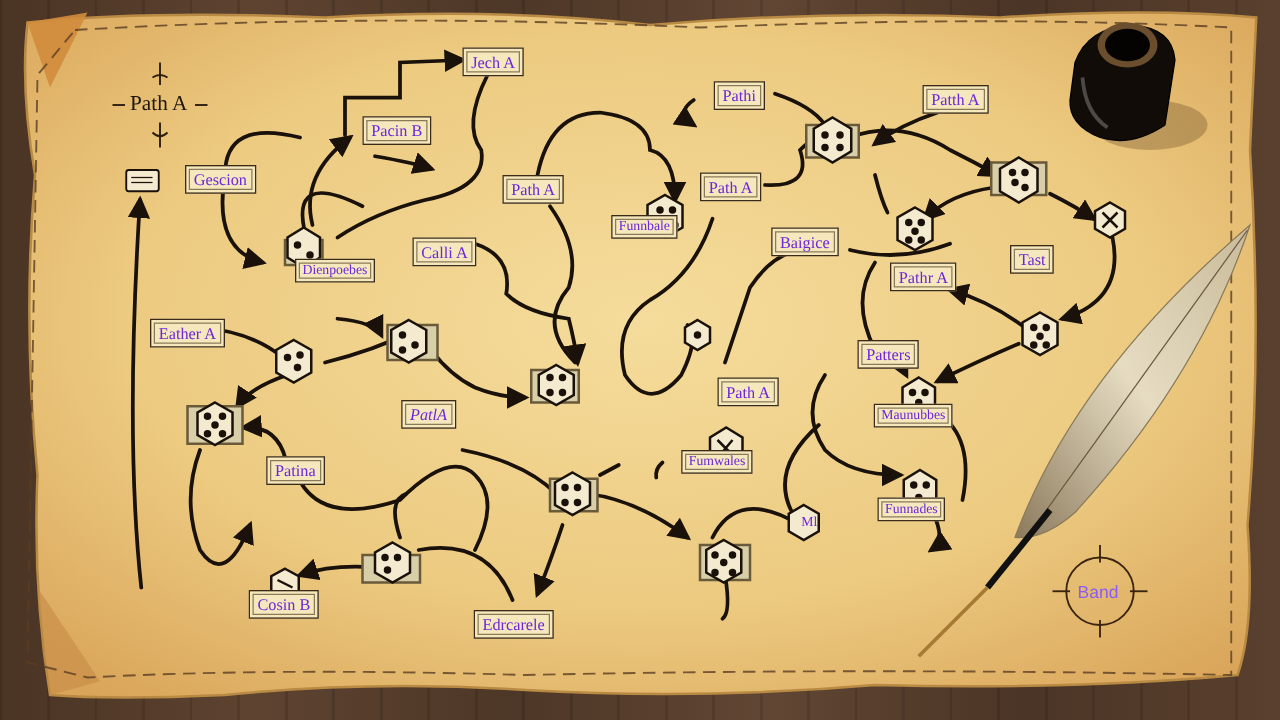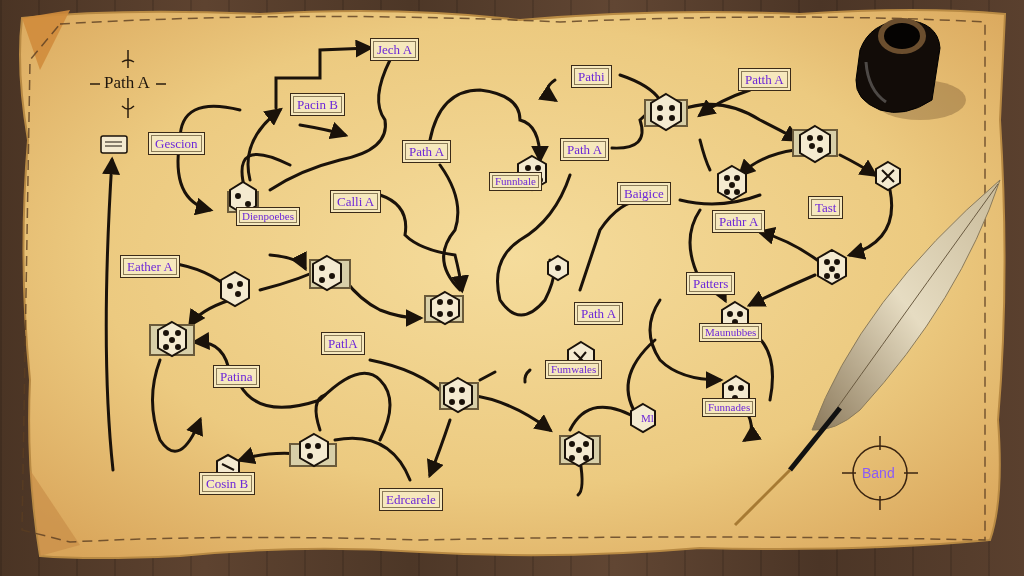--- a/index.html
+++ b/index.html
@@ -285,19 +285,19 @@
 <div class="label small" style="left:489px;top:172px;">Funnbale</div>
 <div class="label" style="left:738px;top:68px;">Patth A</div>
 <div class="label" style="left:617px;top:182px;">Baigice</div>
 <div class="label" style="left:808px;top:196px;">Tast</div>
 <div class="label" style="left:712px;top:210px;">Pathr A</div>
 <div class="label" style="left:104px;top:255px;margin-left:16px;">Eather A</div>
 <div class="label" style="left:646px;top:272px;margin-left:40px;">Patters</div>
 <div class="label" style="left:574px;top:302px;">Path A</div>
 <div class="label small" style="left:699px;top:323px;">Maunubbes</div>
 <div class="label small" style="left:545px;top:360px;">Fumwales</div>
-<div class="label" style="left:321px;top:332px;">PatlA</div>
+<div class="label" style="left:321px;top:320px;font-style:italic;">PatlA</div>
 <div class="label" style="left:213px;top:365px;">Patina</div>
 <div class="label small" style="left:702px;top:398px;">Funnades</div>
 <div class="label small" style="left:636px;top:410px;background:transparent;border:none;box-shadow:none;">Ml</div>
 <div class="label" style="left:199px;top:472px;">Cosin B</div>
 <div class="label" style="left:379px;top:488px;">Edrcarele</div>
 </div>
 
 </body></html>

